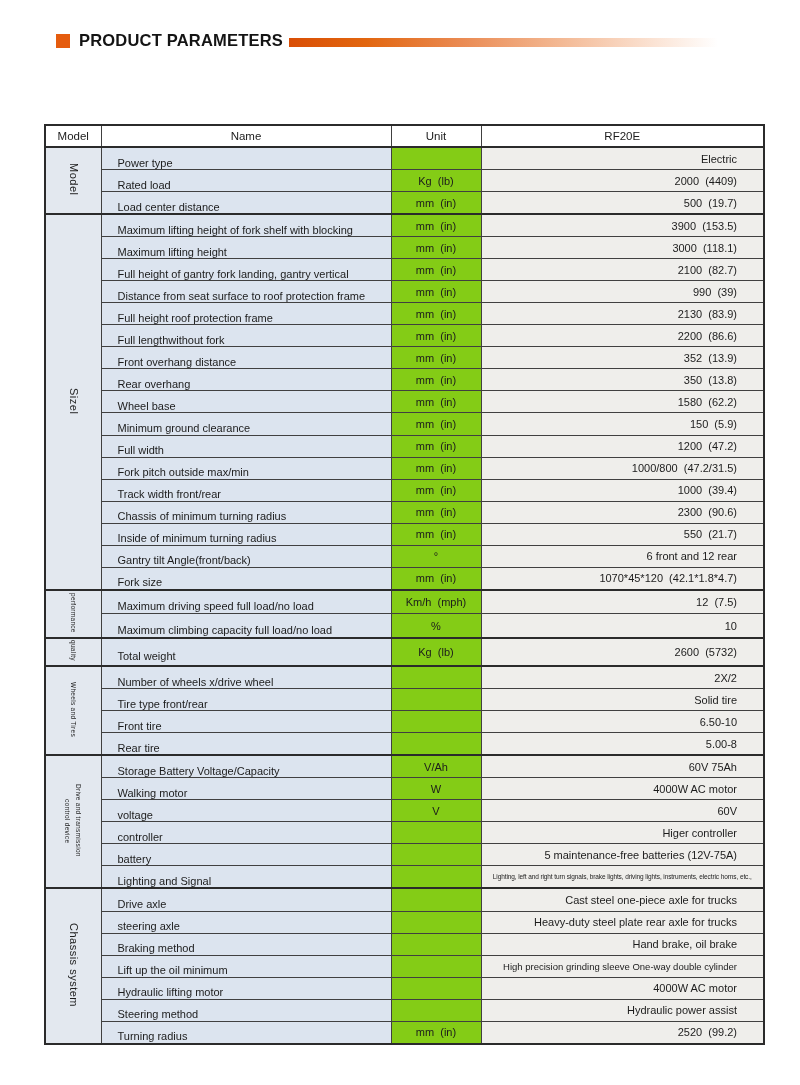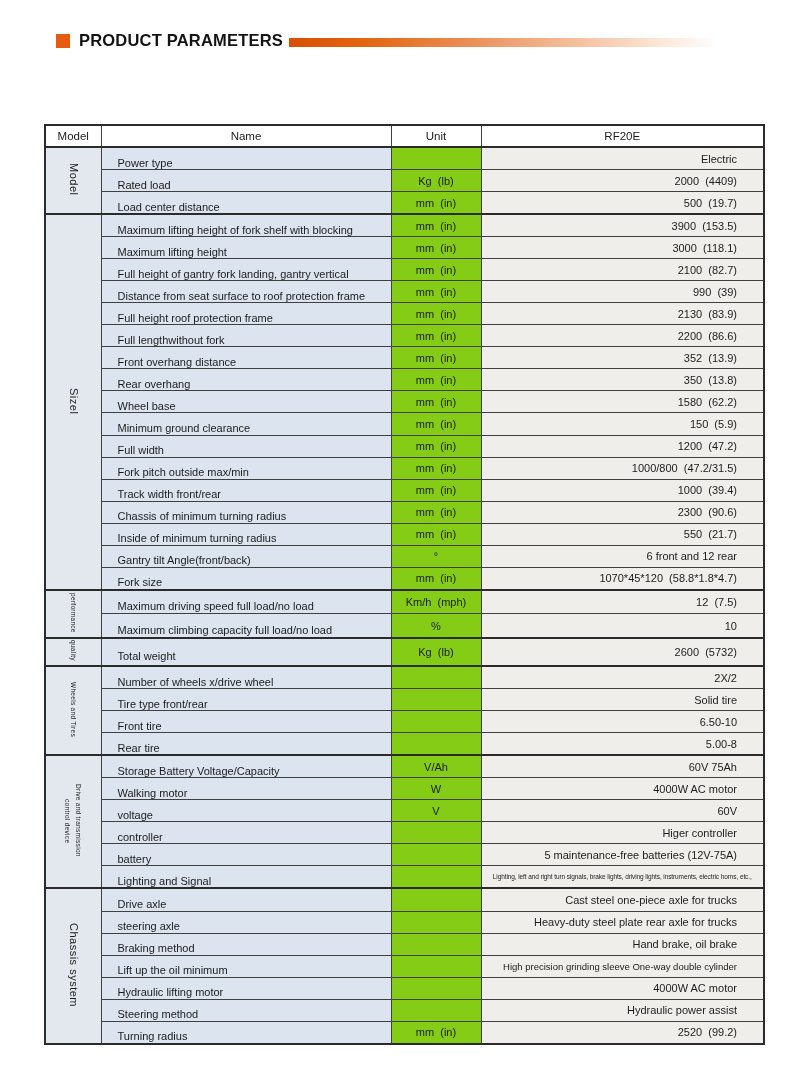--- a/index.html
+++ b/index.html
@@ -154,21 +154,21 @@
         <td class="value-cell">550  (21.7)</td>
       </tr>
       <tr>
         <td class="name-cell">Gantry tilt Angle(front/back)</td>
         <td class="unit-cell">°</td>
         <td class="value-cell">6 front and 12 rear</td>
       </tr>
       <tr>
         <td class="name-cell">Fork size</td>
         <td class="unit-cell">mm  (in)</td>
-        <td class="value-cell">1070*45*120  (58.8*1.8*4.7)</td>
+        <td class="value-cell">1070*45*120  (42.1*1.8*4.7)</td>
       </tr>
       <tr class="group-start">
         <td class="group-cell sm" rowspan="2"><span class="vtext">performance</span></td>
         <td class="name-cell">Maximum driving speed full load/no load</td>
         <td class="unit-cell">Km/h  (mph)</td>
         <td class="value-cell">12  (7.5)</td>
       </tr>
       <tr>
         <td class="name-cell">Maximum climbing capacity full load/no load</td>
         <td class="unit-cell">%</td>

